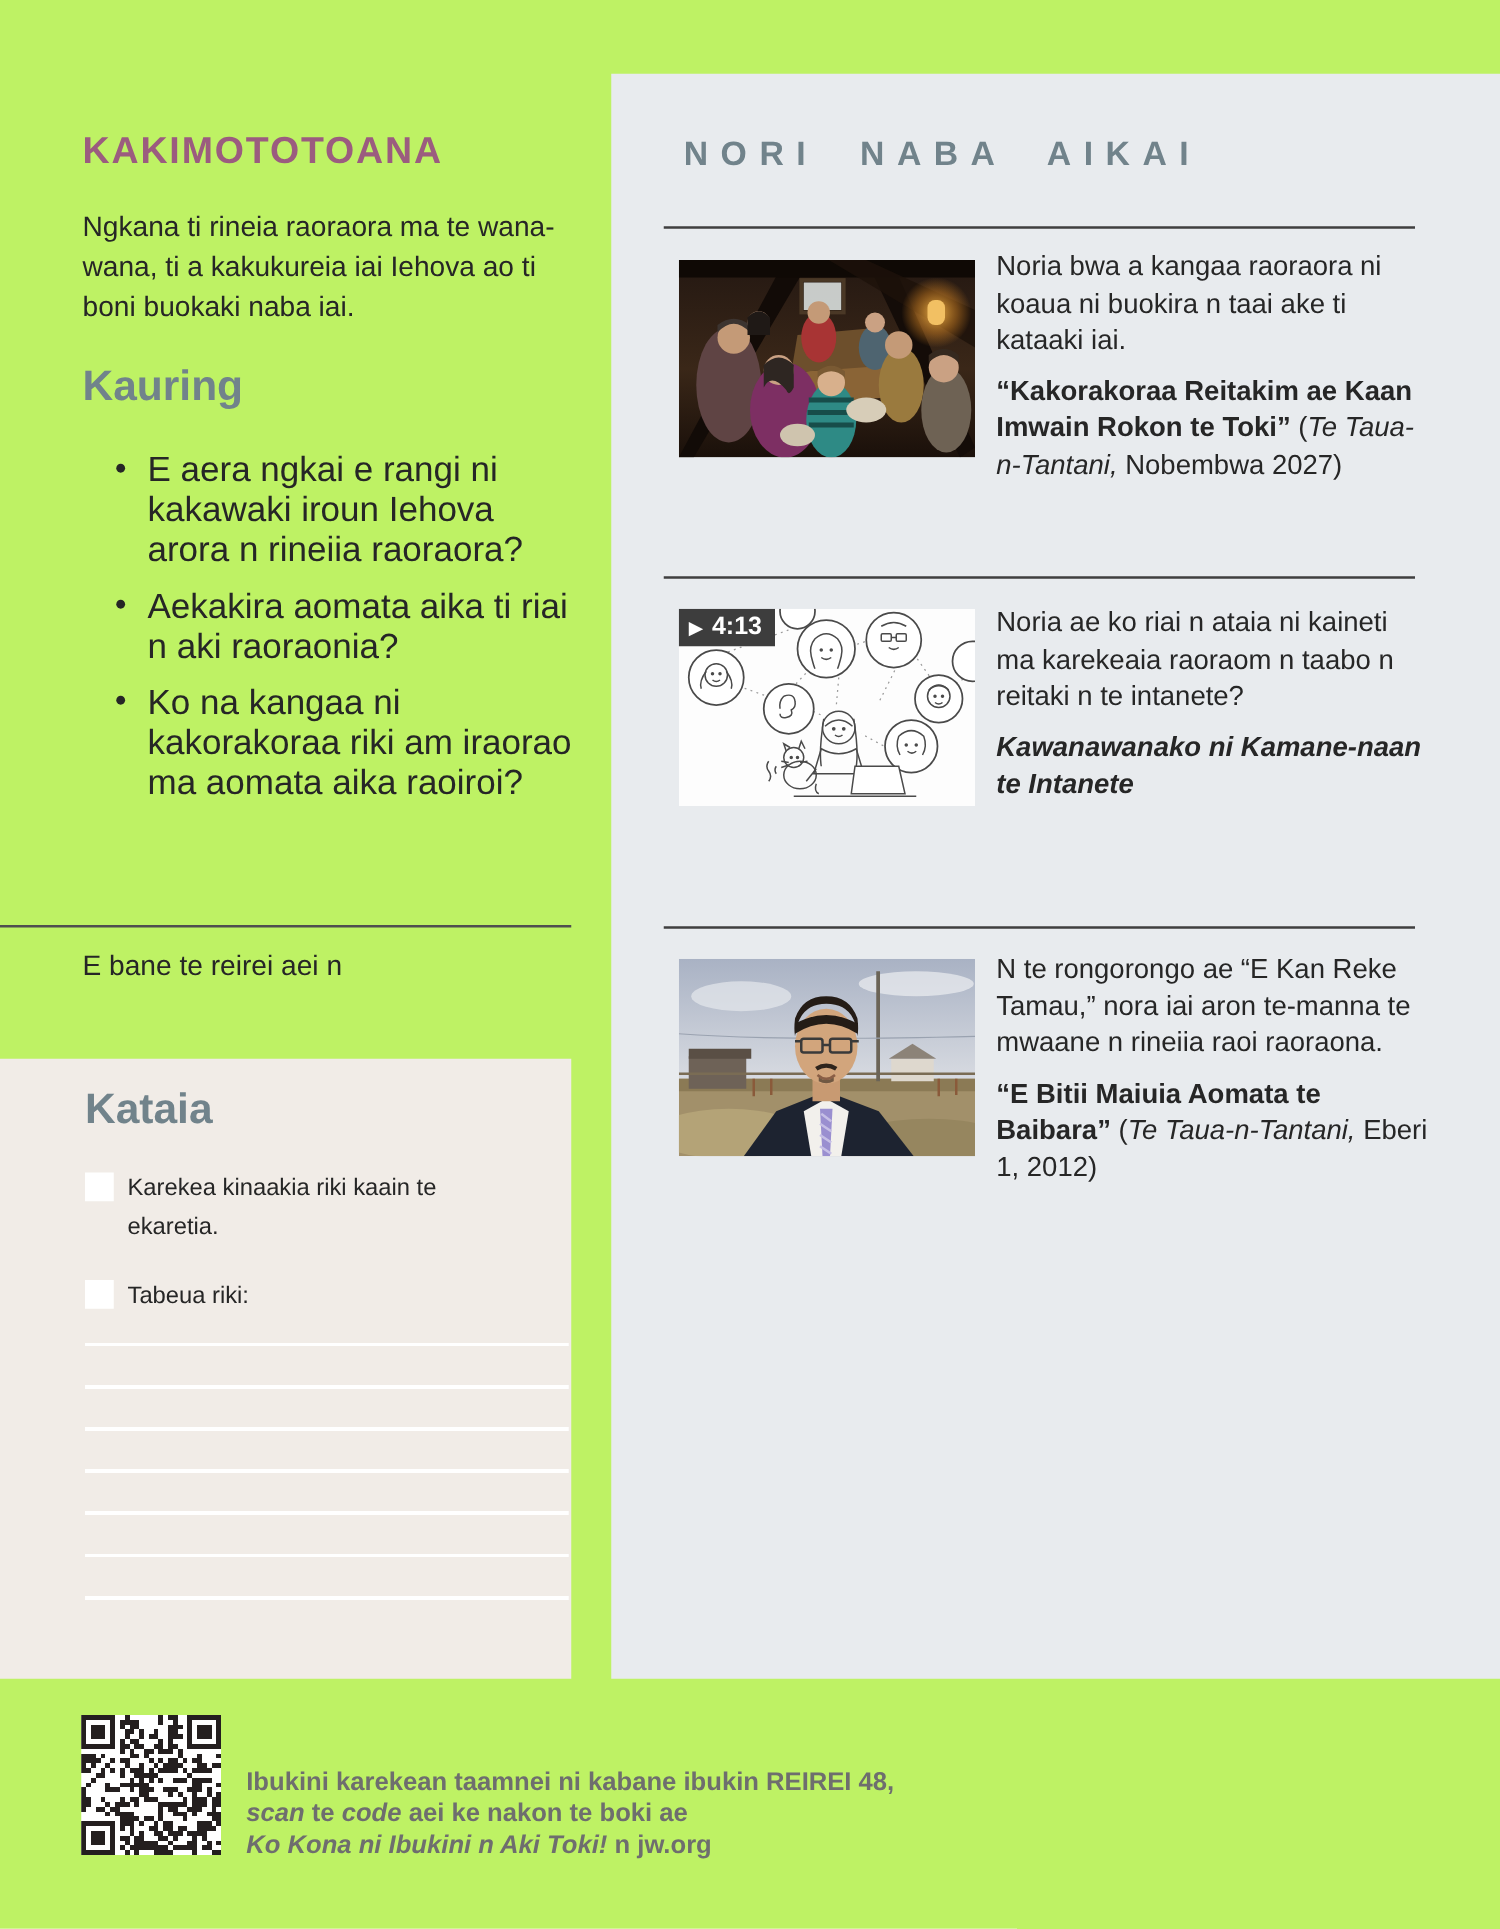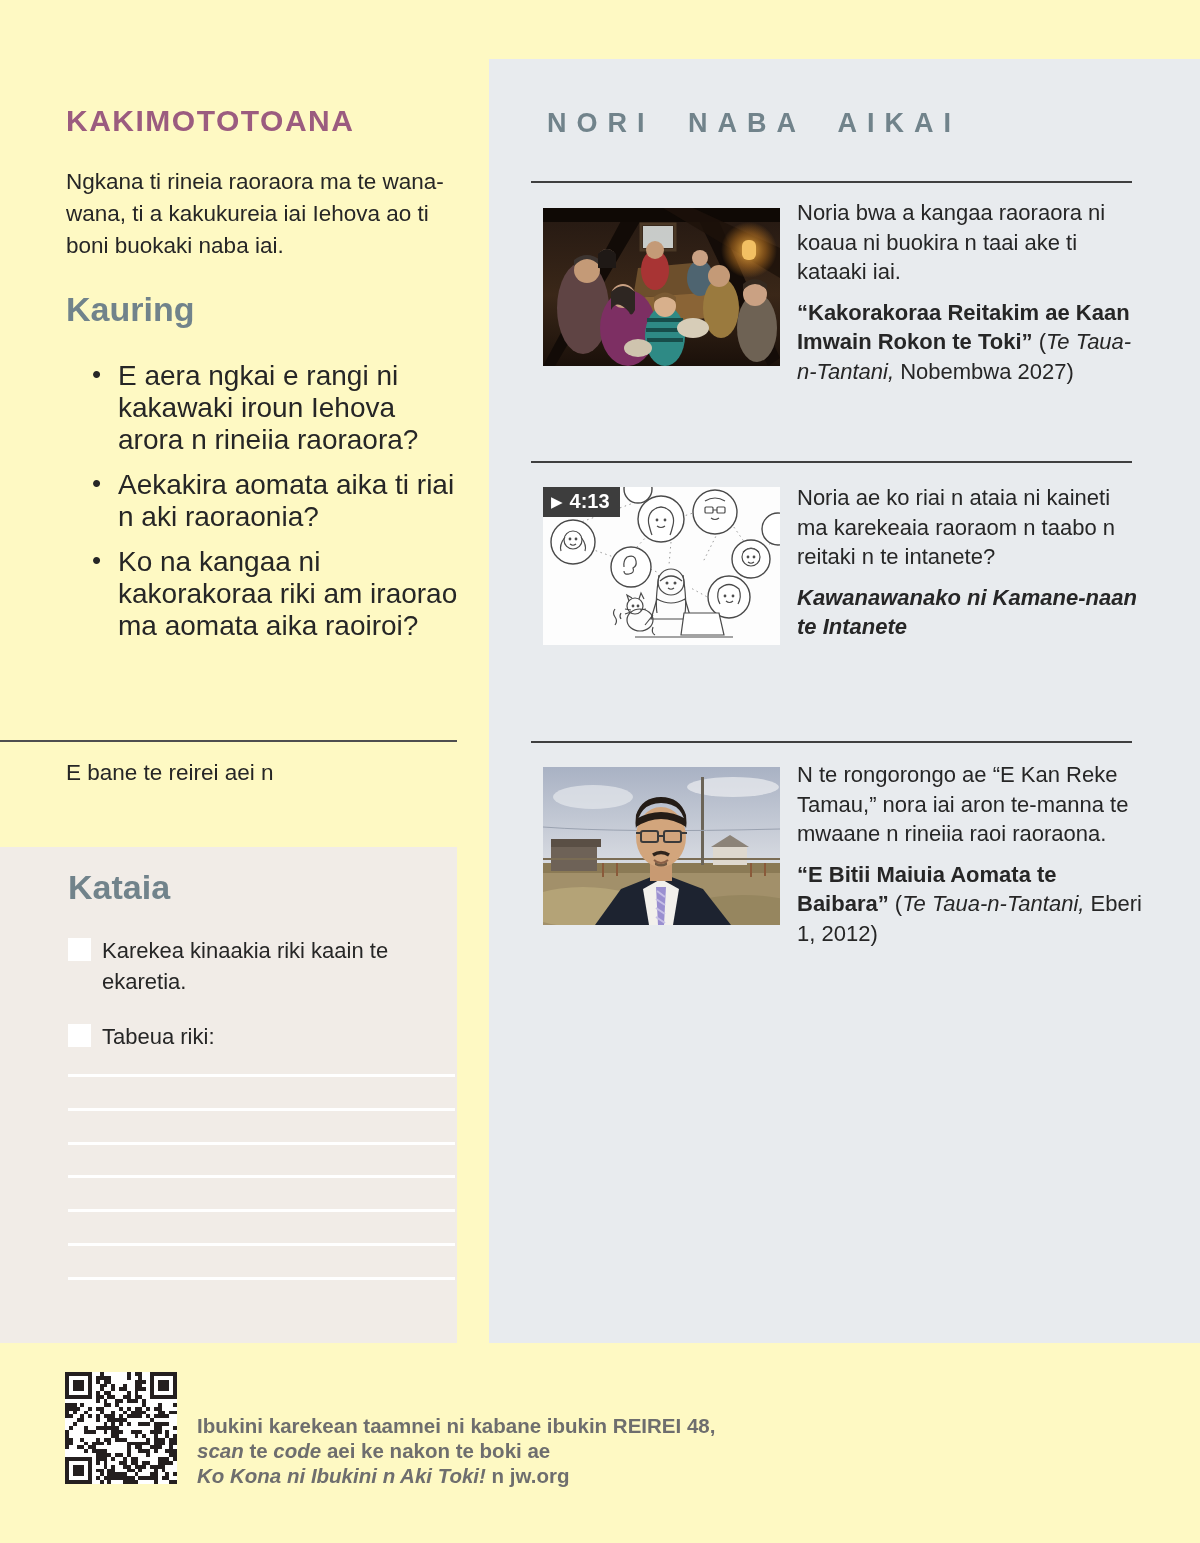--- a/index.html
+++ b/index.html
@@ -1,38 +1,38 @@
 <!DOCTYPE html>
 <html><head>
 <meta charset="utf-8">
 <style>
   html,body{margin:0;padding:0;}
   body{width:1200px;height:1543px;font-family:"Liberation Sans","DejaVu Sans",sans-serif;background:#ffffff;}
-  .page{position:relative;width:1200px;height:1543px;overflow:hidden;background:#fef9c3;color:#2b2b2b;}
+  .page{position:relative;width:1200px;height:1543px;overflow:hidden;background:#bef264;color:#2b2b2b;}
   .abs{position:absolute;}
 
   
   .right-panel{left:489px;top:59px;width:711px;height:1284px;background:#e8ebee;}
   .kataia-box{left:0;top:847px;width:457px;height:496px;background:#f1ece7;}
 
   
   .h-purple{left:66px;top:104px;font-size:30px;font-weight:bold;letter-spacing:1.5px;color:#9b5c7f;}
   .intro{left:66px;top:166px;width:396px;font-size:22.5px;line-height:32px;color:#262626;}
   .h-teal{font-size:34px;font-weight:bold;color:#71838b;}
   .kauring{left:66px;top:290px;}
   .bullets{left:66px;top:360px;width:392px;margin:0;padding:0;list-style:none;font-size:28px;line-height:32px;color:#262626;}
   .bullets li{position:relative;padding-left:52px;margin-bottom:13px;}
   .bullets li::before{content:"•";position:absolute;left:26px;top:-2px;font-size:26px;}
   .left-rule{left:0;top:740px;width:457px;height:2px;background:#4f4f4f;}
   .ebane{left:66px;top:760px;font-size:22.5px;color:#262626;}
 
   .kataia-h{left:68px;top:868px;}
   .task-row{left:68px;width:330px;}
   .task-box{width:23px;height:23px;background:#ffffff;display:inline-block;}
-  .task-text{position:absolute;left:34px;top:-3px;width:290px;font-size:22px;line-height:31px;color:#262626;}
+  .task-text{position:absolute;left:34px;top:-3px;width:290px;font-size:19px;line-height:31px;color:#262626;}
   .write-lines{left:68px;top:1074px;width:387px;height:208px;
     background:repeating-linear-gradient(180deg,#ffffff 0px,#ffffff 3px,rgba(0,0,0,0) 3px,rgba(0,0,0,0) 33.8px);}
 
   
   .nori{left:547px;top:108px;font-size:27px;font-weight:bold;letter-spacing:10px;word-spacing:16px;color:#71838b;}
   .rule-right{left:531px;width:601px;height:2px;background:#3f3f3f;}
   .rt-img{left:543px;width:237px;height:158px;overflow:hidden;}
   .rt-img svg{display:block;}
   .rt-text{left:797px;width:346px;font-size:22px;line-height:29.5px;color:#262626;}
   .rt-text p{margin:0 0 11px 0;}

